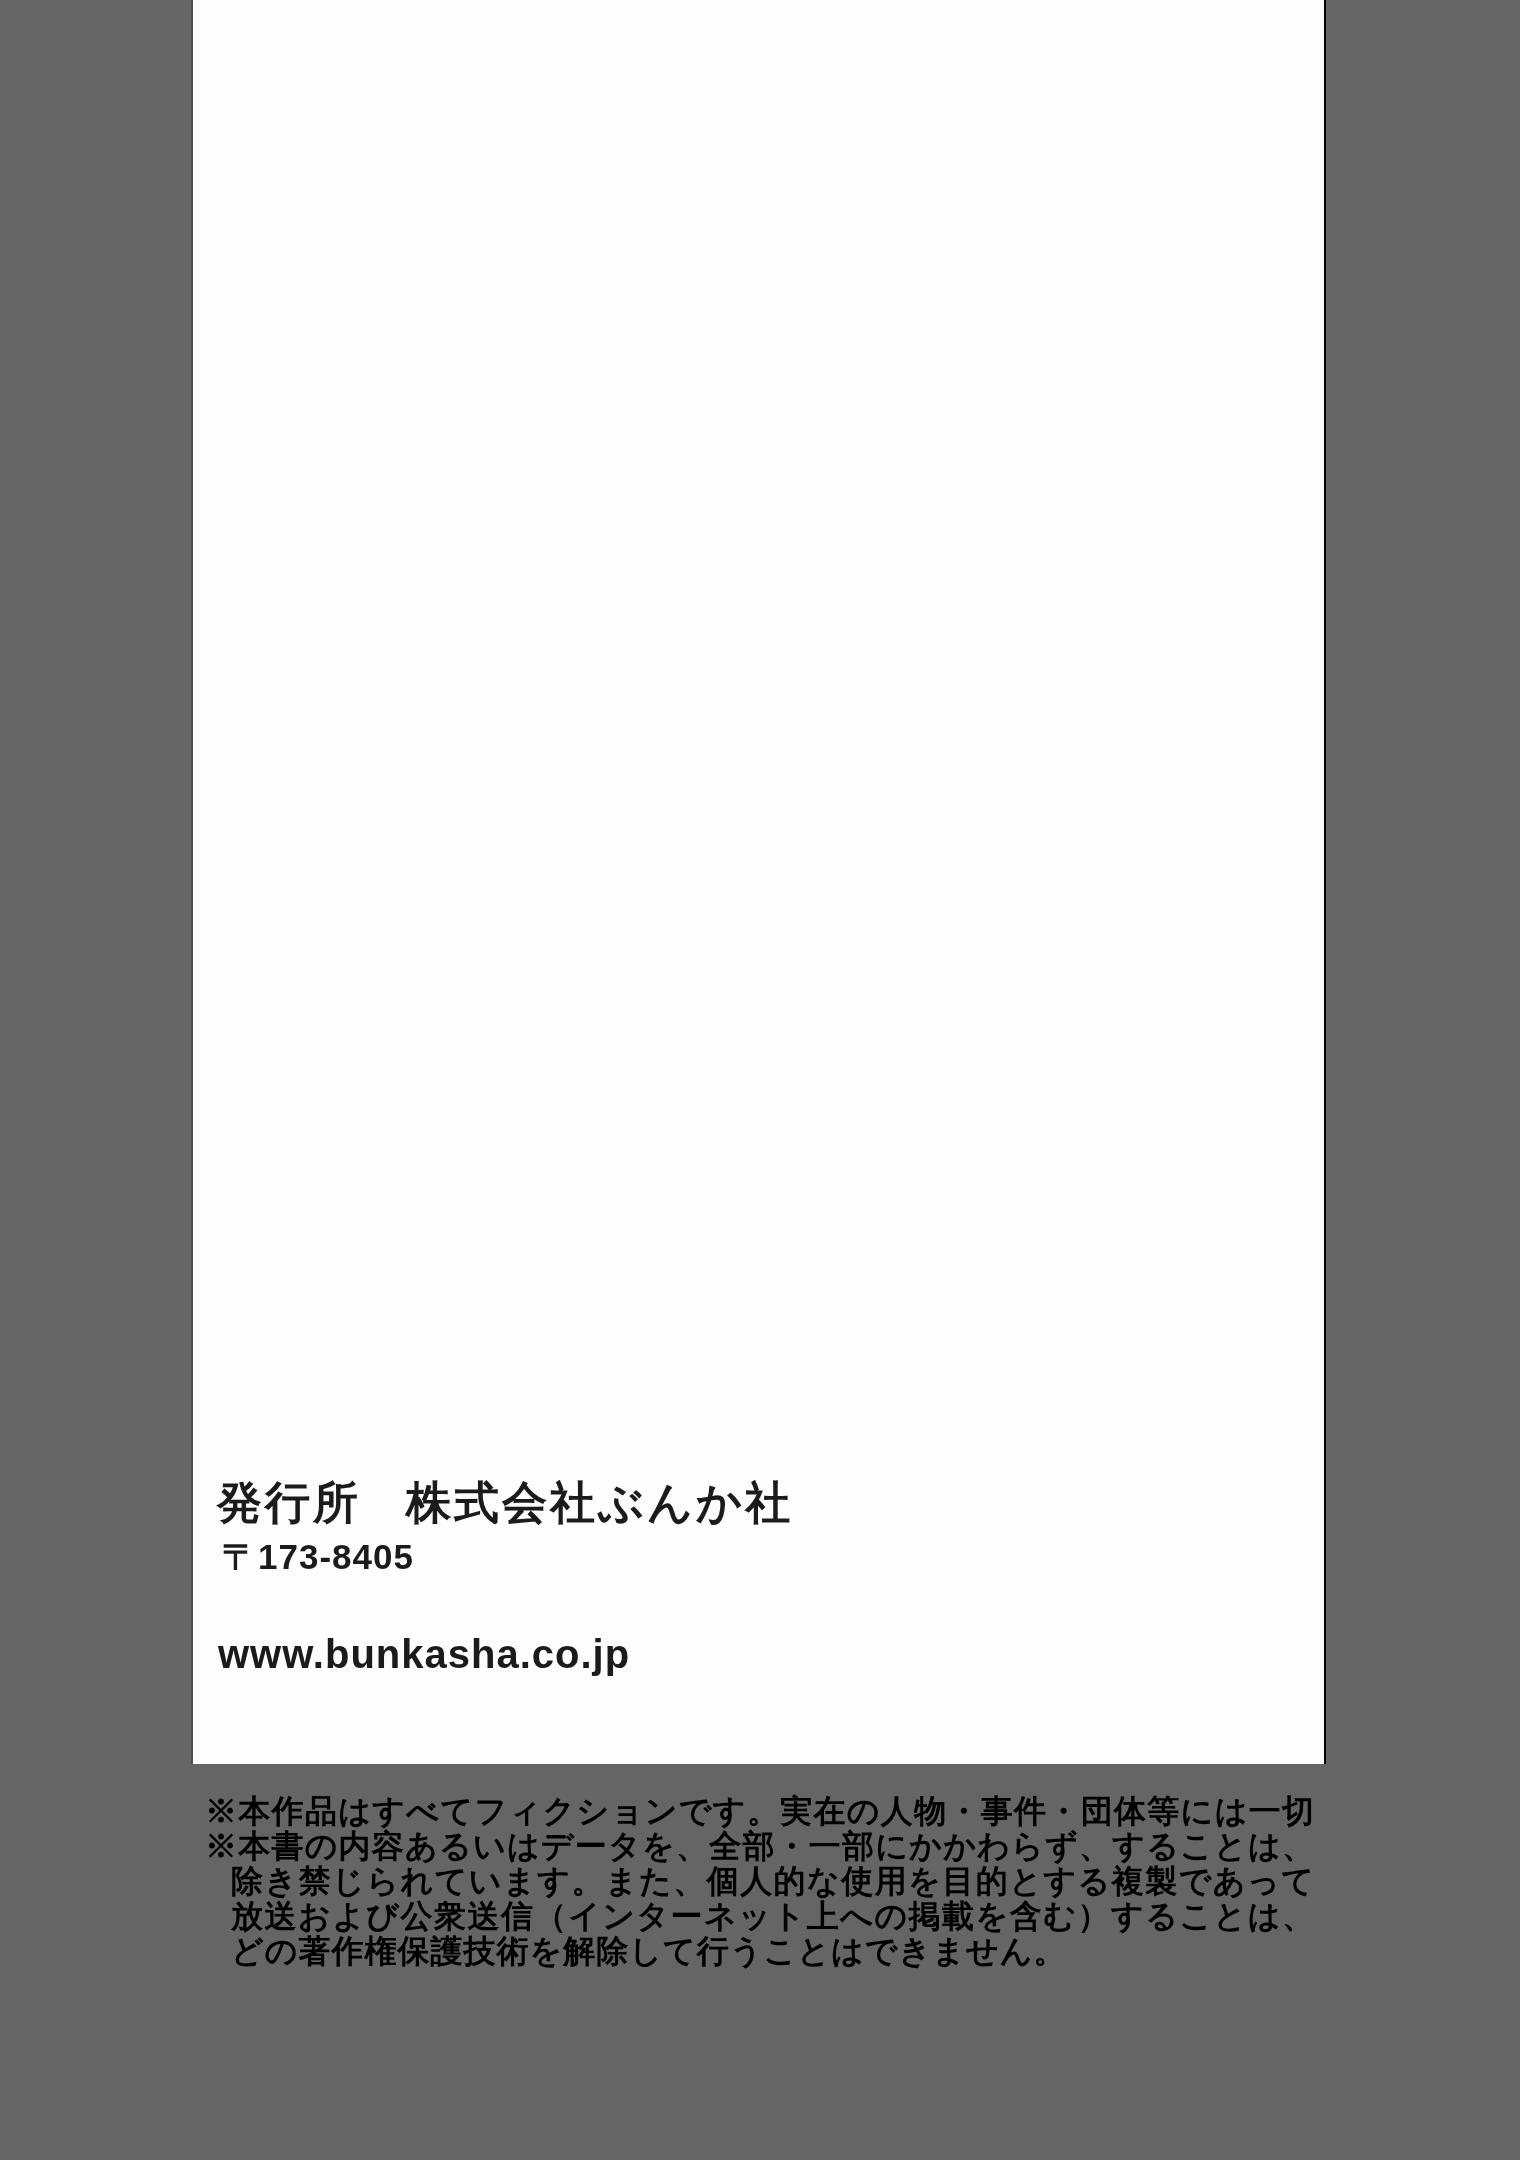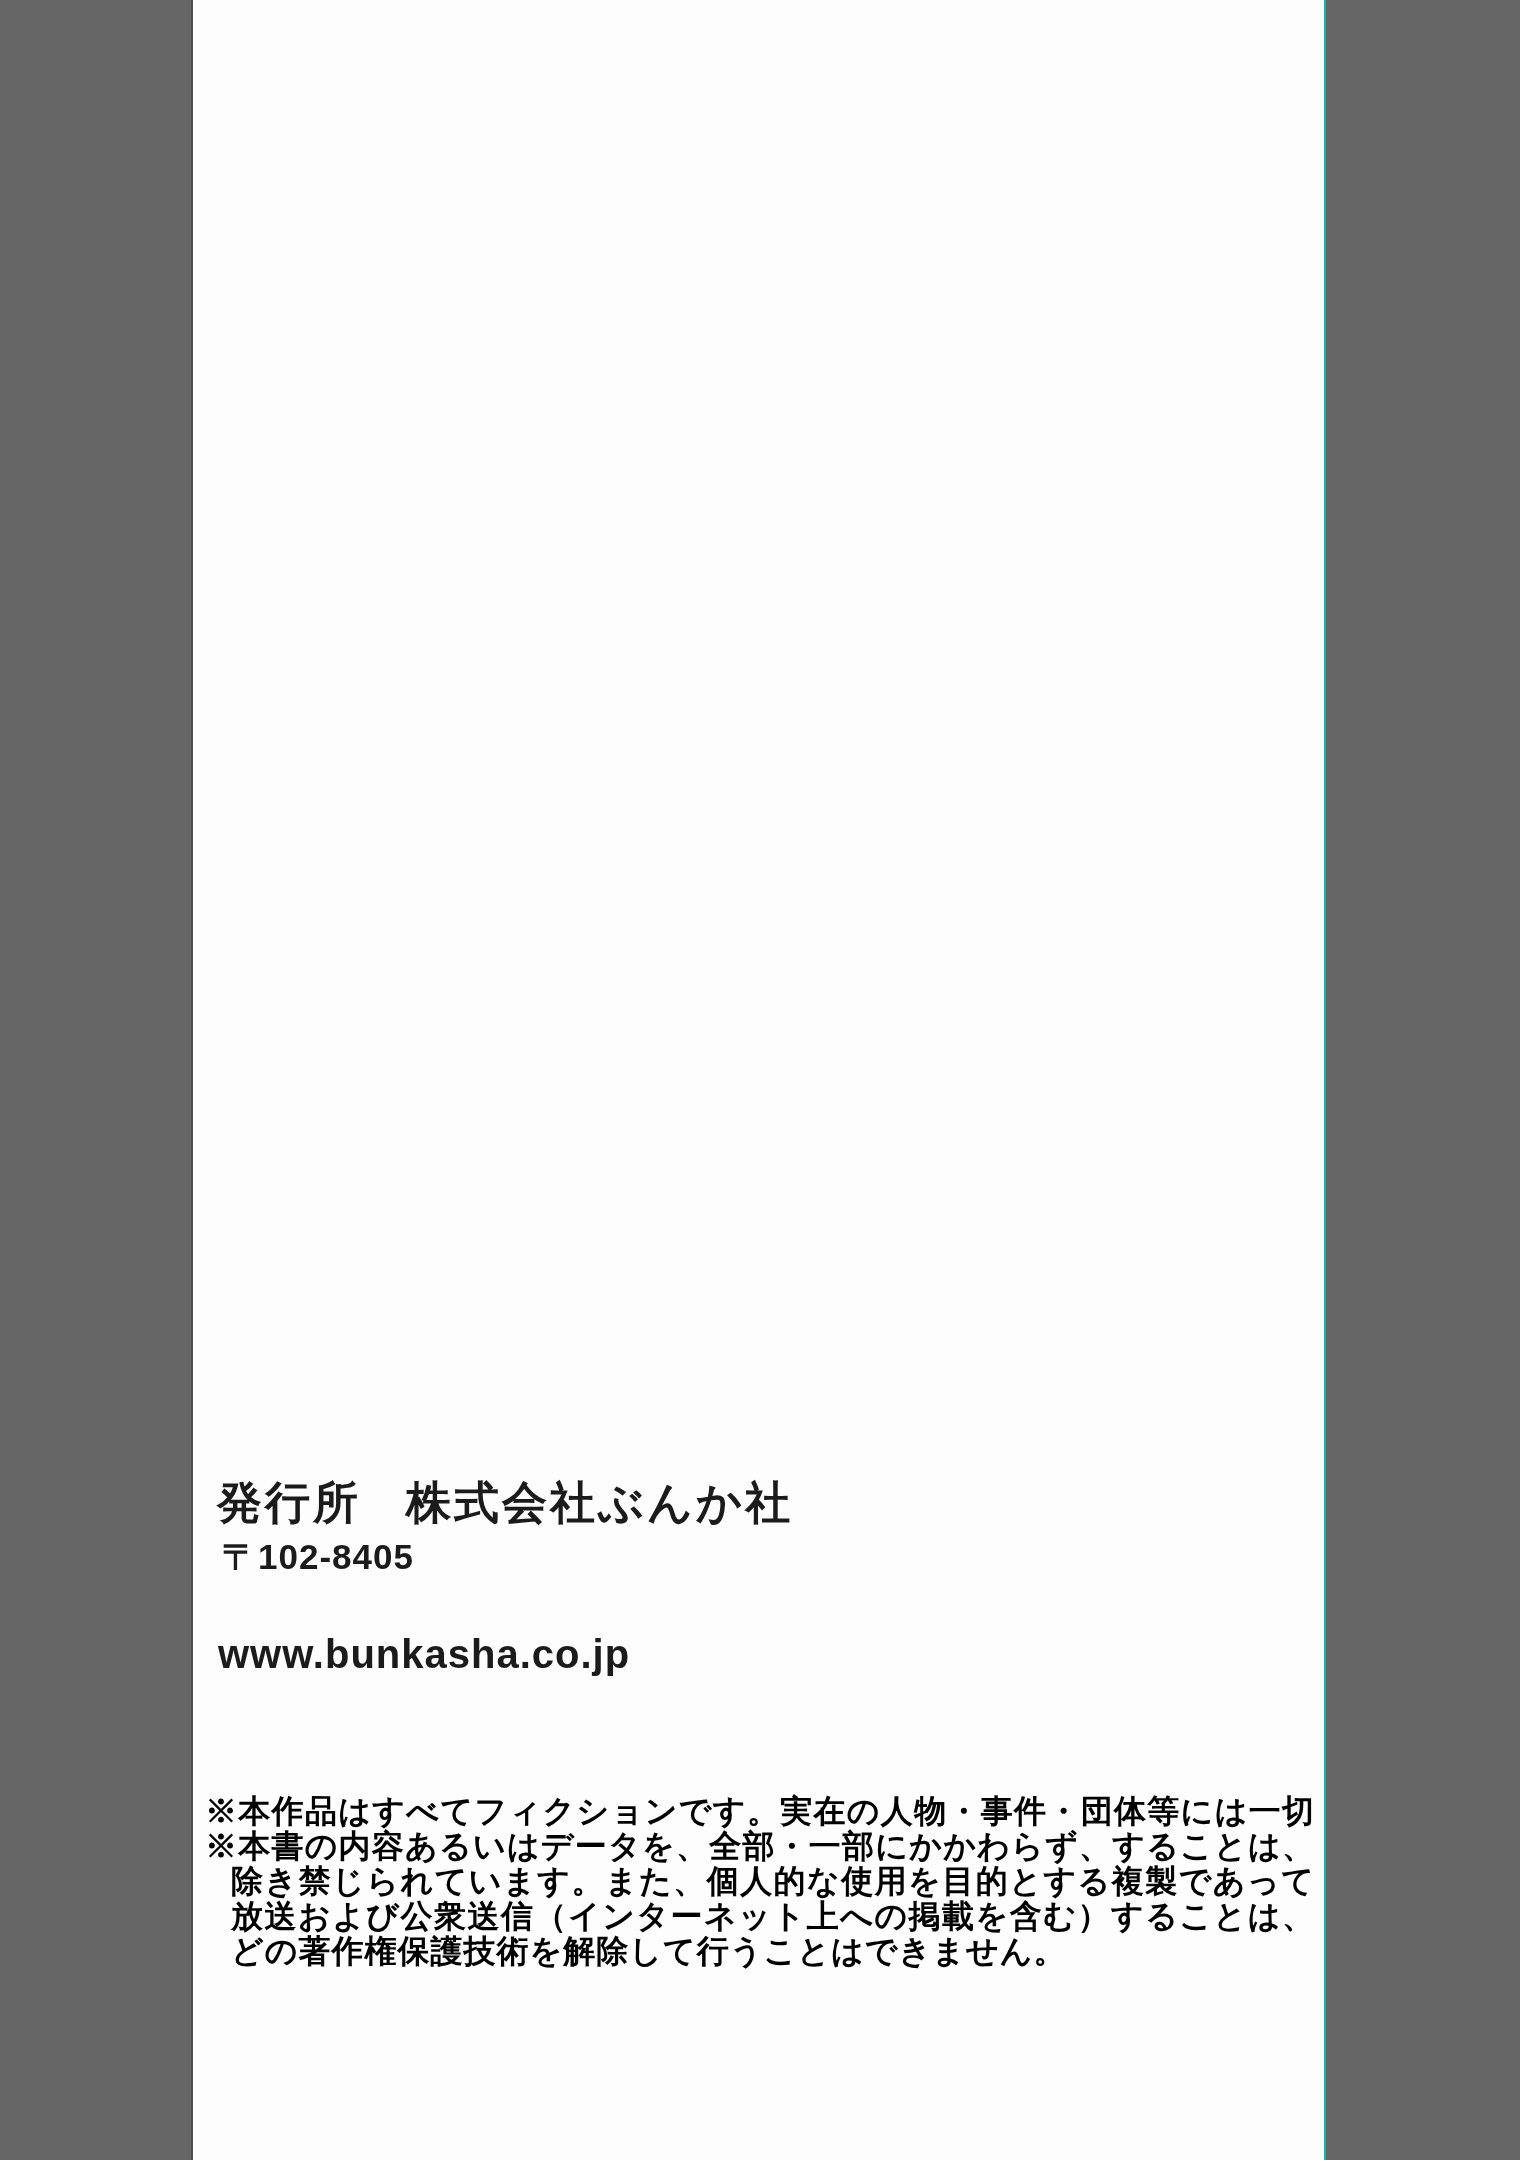--- a/index.html
+++ b/index.html
@@ -27,24 +27,24 @@
     background: #666666;
   }
   .side-bar.left  { left: 0;  width: 191px; }
   .side-bar.right { right: 0; width: 194px; }
 
   .page {
     position: absolute;
     left: 191px;
     top: 0;
     width: 1135px;
-    height: 2160px;
+    height: 1764px;
     background: #fdfdfd;
     border-left: 2px solid #4e4e4e;
-    border-right: 2px solid #14b8a6;
+    border-right: 2px solid #000000;
     box-sizing: border-box;
     color: #1b1b1b;
   }
 
   
   .pub-title {
     position: absolute;
     left: 24px;
     top: 1473px;
     font-size: 45px;
@@ -116,21 +116,21 @@
 <div class="stage">
 
   <div class="side-bar left"></div>
 
   <div class="page">
 
     <div class="pub-title">
       <span>発行所</span><span class="pub-name">株式会社ぶんか社</span>
     </div>
 
-    <div class="pub-postal">〒102-8405</div>
+    <div class="pub-postal">〒173-8405</div>
 
 
     <div class="pub-url">www.bunkasha.co.jp</div>
 
     <div class="disclaimer">
       <div class="dline fill">※本作品はすべてフィクションです。実在の人物・事件・団体等には一切関係ありません。</div>
       <div class="dline fill">※本書の内容あるいはデータを、全部・一部にかかわらず、することは、転載、改竄、上演、</div>
       <div class="dline fill cont">除き禁じられています。また、個人的な使用を目的とする複製であっても、コピーガードな</div>
       <div class="dline fill cont">放送および公衆送信（インターネット上への掲載を含む）することは、著作権法上の例外を</div>
       <div class="dline cont">どの著作権保護技術を解除して行うことはできません。</div>

